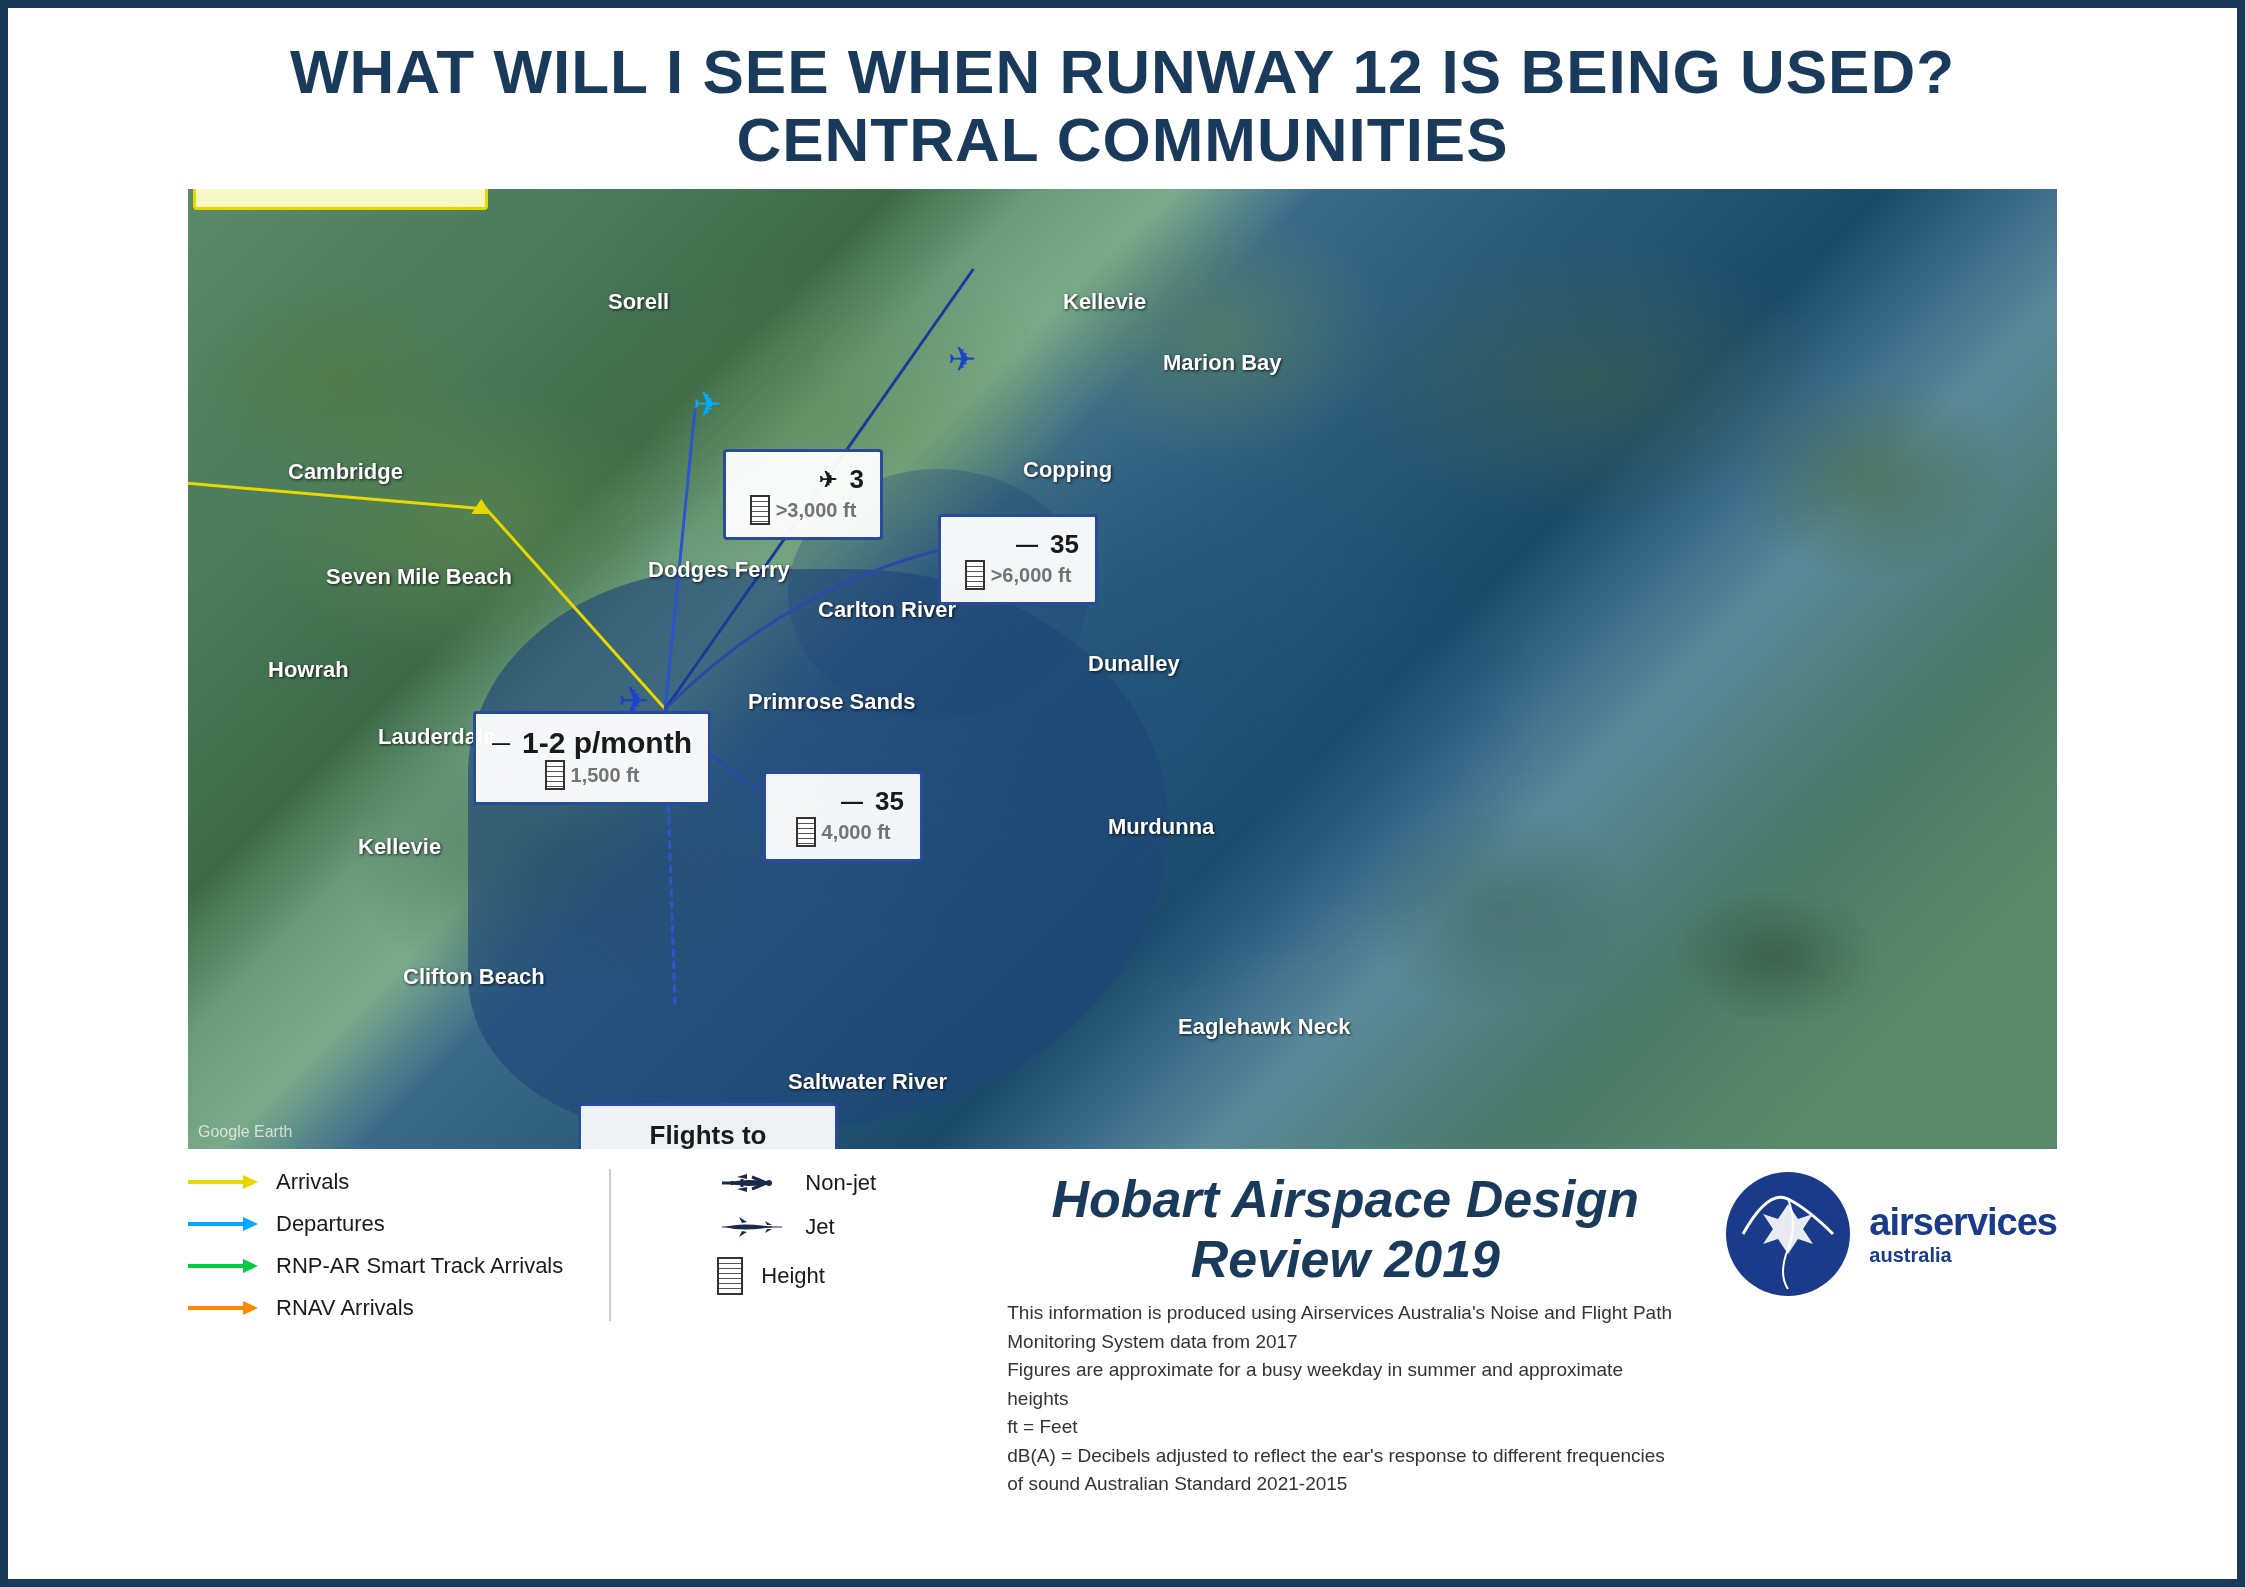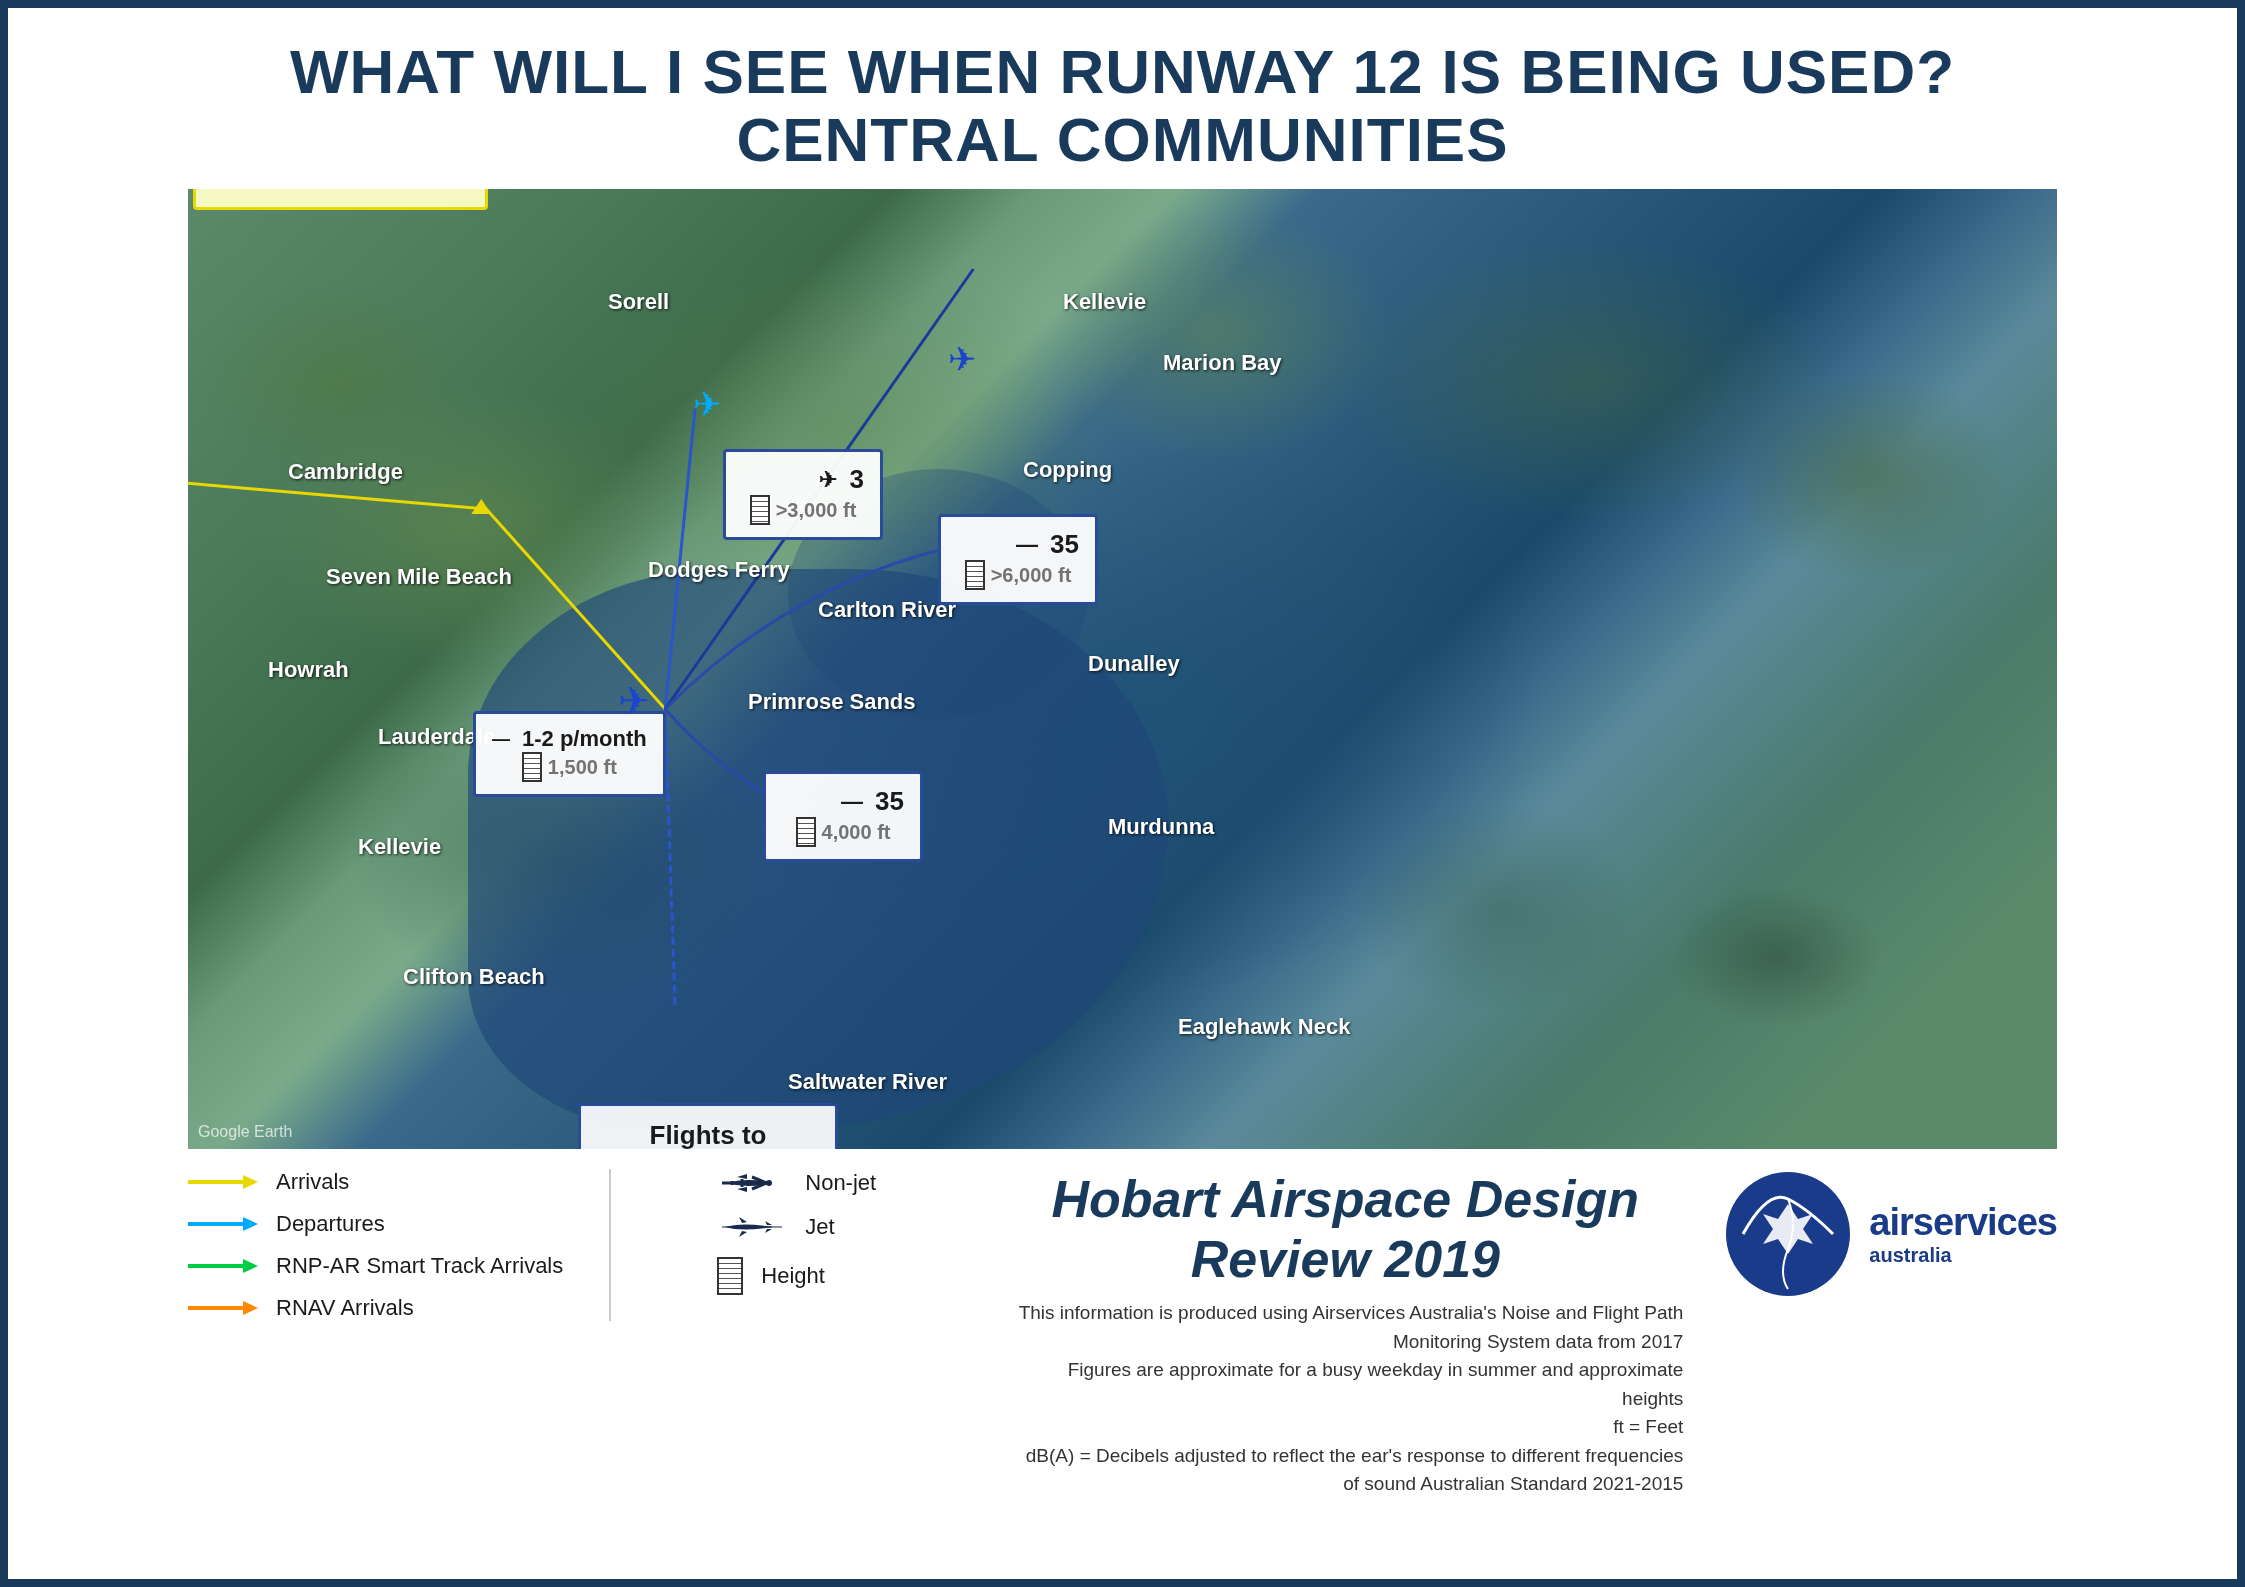--- a/index.html
+++ b/index.html
@@ -160,21 +160,21 @@
     }
     .legend-item {
       display: flex;
       align-items: center;
       gap: 18px;
       font-size: 22px;
       color: #1a1a1a;
     }
     
     .info-text {
-      text-align: right;
+      text-align: left;
       font-size: 19px;
       color: #333;
       line-height: 1.5;
       padding: 0 200px;
     }
     
     .logo-area {
       display: flex;
       flex-direction: column;
       align-items: flex-end;
@@ -287,21 +287,21 @@
         </div>
         <div class="alt">
           <span class="ruler-icon"></span>
           <span>&gt;6,000 ft</span>
         </div>
       </div>
 
       <div class="callout" style="left:285px;top:522px;">
         <div style="display:flex;align-items:center;justify-content:flex-end;gap:12px;">
           <span style="font-size:18px;">—</span>
-          <span style="font-size:22px;font-weight:800;">1-2 p/month</span>
+          <span style="font-size:30px;font-weight:800;">1-2 p/month</span>
         </div>
         <div class="alt">
           <span class="ruler-icon"></span>
           <span>1,500 ft</span>
         </div>
       </div>
 
       <div class="callout" style="left:575px;top:582px;">
         <div style="display:flex;align-items:center;justify-content:flex-end;gap:12px;">
           <span style="font-size:22px;">—</span>

